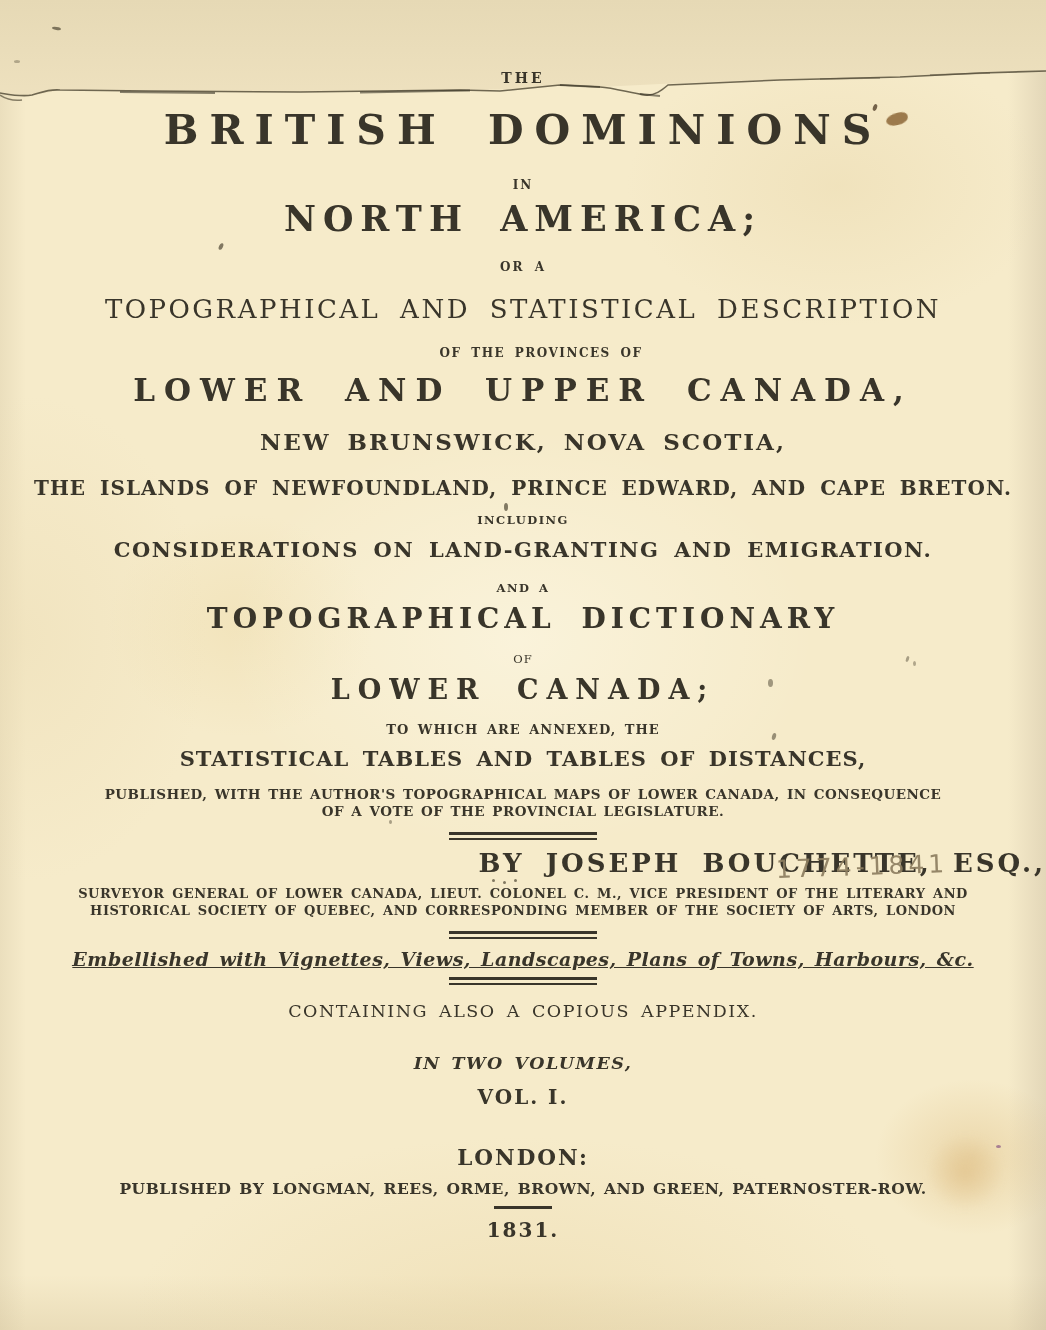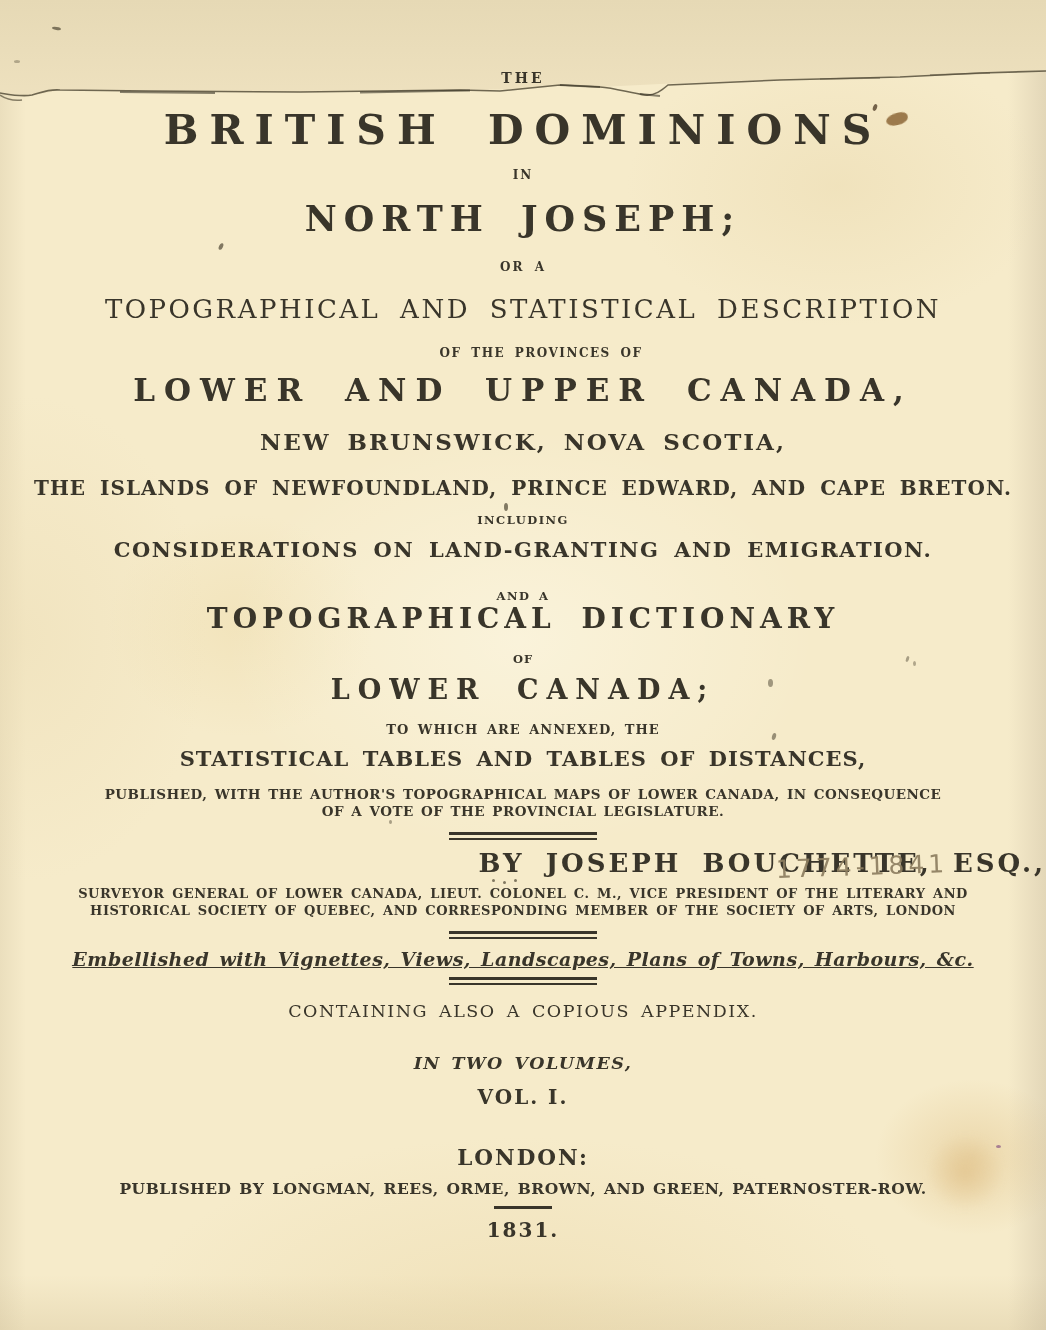--- a/index.html
+++ b/index.html
@@ -29,33 +29,33 @@
     background:linear-gradient(to bottom,#e6d9b5,#eee1bf);
     clip-path:polygon(0 0,1046px 0,1046px 70px,900px 77px,780px 80px,660px 84px,600px 87px,560px 85px,520px 89px,460px 90px,300px 92px,150px 91px,60px 90px,30px 96px,0 93px);
   }
   .crease-svg{position:absolute;left:0;top:0;}
   .line{
     position:absolute;left:0;width:100%;text-align:center;
     color:var(--ink);font-family:"DejaVu Serif", serif;white-space:nowrap;
   }
   .half-title   {top:70px;  font-size:14px;  font-weight:bold; letter-spacing:3px;}
   .title-1      {top:106px; font-size:41px;  font-weight:bold; letter-spacing:11px; word-spacing:16px;}
-  .conn-in      {top:168px; font-size:12px;  font-weight:bold; letter-spacing:2px;}
+  .conn-in      {top:178px; font-size:12px;  font-weight:bold; letter-spacing:2px;}
   .title-2      {top:198px; font-size:35px;  font-weight:bold; letter-spacing:7px;  word-spacing:12px;}
   .or-a         {top:260px; font-size:12px;  font-weight:bold; letter-spacing:2px;  word-spacing:4px;}
   .descr        {top:294px; font-size:26px;  letter-spacing:2.5px; word-spacing:9px;}
   .prov-intro   {top:346px; font-size:12px;  font-weight:bold; letter-spacing:1.5px; word-spacing:4px;padding-left:18px;}
   .prov-main    {top:372px; font-size:31px;  font-weight:bold; letter-spacing:9px;  word-spacing:14px;}
   .prov-2       {top:428px; font-size:23px;  font-weight:bold; letter-spacing:2px;  word-spacing:7px;}
   .islands      {top:476px; font-size:20px;  font-weight:bold; letter-spacing:1px;  word-spacing:6px;}
   .including    {top:513px; font-size:11.5px;font-weight:bold; letter-spacing:1.5px;}
   .considerations{top:537px;font-size:21px;  font-weight:bold; letter-spacing:1.5px; word-spacing:6px;}
-  .and-a        {top:581px; font-size:11.5px;font-weight:bold; letter-spacing:1.5px; word-spacing:3px;margin-top:8px;}
+  .and-a        {top:581px; font-size:11.5px;font-weight:bold; letter-spacing:1.5px; word-spacing:3px;}
   .dictionary   {top:602px; font-size:28px;  font-weight:bold; letter-spacing:5px;  word-spacing:11px;}
-  .of-sep       {top:652px; font-size:11.5px;font-weight:bold; letter-spacing:1px;}
+  .of-sep       {top:652px; font-size:11.5px;font-weight:normal; letter-spacing:1px;}
   .lower-canada {top:674px; font-size:27px;  font-weight:bold; letter-spacing:8px;  word-spacing:13px;}
   .annexed      {top:722px; font-size:13px;  font-weight:bold; letter-spacing:1px;  word-spacing:3px;}
   .tables       {top:746px; font-size:21px;  font-weight:bold; letter-spacing:1px;  word-spacing:5px;}
   .pub-note-1   {top:786px; font-size:13.5px;font-weight:bold; letter-spacing:0.5px;word-spacing:2px;}
   .pub-note-2   {top:803px; font-size:13.5px;font-weight:bold; letter-spacing:0.5px;word-spacing:2px;}
   .byline       {top:848px; font-size:26px;  font-weight:bold; letter-spacing:3px;  word-spacing:9px;text-align:right;}
   .cred-1       {top:886px; font-size:13px;  font-weight:bold; letter-spacing:0.5px;word-spacing:2.5px;}
   .cred-2       {top:903px; font-size:13px;  font-weight:bold; letter-spacing:0.5px;word-spacing:2.5px;}
   .embellished  {top:948px; font-size:19px;  font-weight:bold; font-style:italic; letter-spacing:0.5px; word-spacing:3px;text-decoration:underline;}
   .appendix     {top:1001px;font-size:17.5px;font-weight:normal; letter-spacing:1.5px;word-spacing:4px;}
@@ -129,21 +129,21 @@
   <div class="speck sp-9"></div>
   <div class="speck sp-10"></div>
   <div class="speck sp-11"></div>
   <div class="speck sp-12"></div>
   <div class="speck sp-13"></div>
   <div class="speck sp-14"></div>
 
   <div class="line half-title">THE</div>
   <div class="line title-1">BRITISH DOMINIONS</div>
   <div class="line conn-in">IN</div>
-  <div class="line title-2">NORTH JOSEPH;</div>
+  <div class="line title-2">NORTH AMERICA;</div>
   <div class="line or-a">OR A</div>
   <div class="line descr">TOPOGRAPHICAL AND STATISTICAL DESCRIPTION</div>
   <div class="line prov-intro">OF THE PROVINCES OF</div>
   <div class="line prov-main">LOWER AND UPPER CANADA,</div>
   <div class="line prov-2">NEW BRUNSWICK, NOVA SCOTIA,</div>
   <div class="line including">INCLUDING</div>
   <div class="line islands">THE ISLANDS OF NEWFOUNDLAND, PRINCE EDWARD, AND CAPE BRETON.</div>
   <div class="line considerations">CONSIDERATIONS ON LAND-GRANTING AND EMIGRATION.</div>
   <div class="line and-a">AND A</div>
   <div class="line dictionary">TOPOGRAPHICAL DICTIONARY</div>

